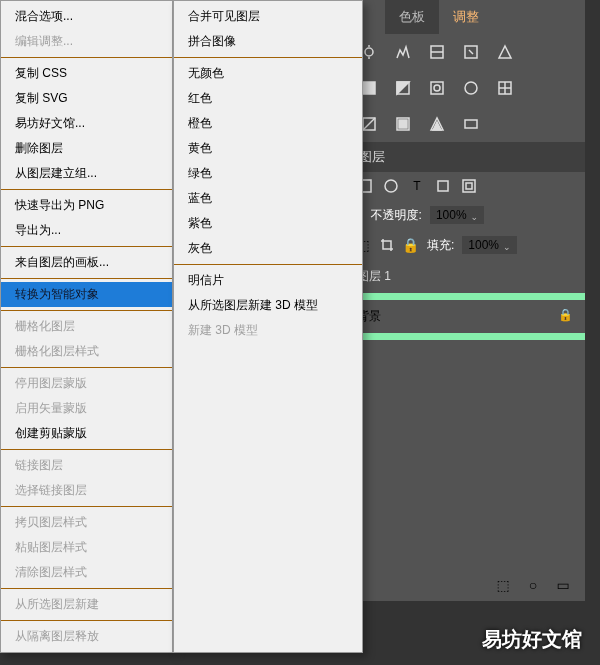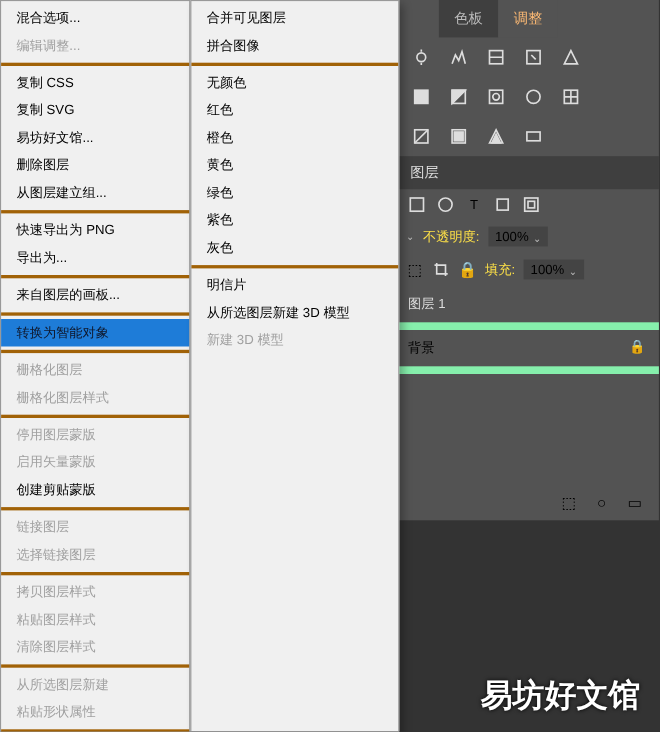--- a/index.html
+++ b/index.html
@@ -1,42 +1,42 @@
 <!DOCTYPE html>
 <html><head>
 <meta charset="utf-8">
 <style>
 *{margin:0;padding:0;box-sizing:border-box;font-family:"Microsoft YaHei",Arial,sans-serif;font-size:12px;color:#000}
 body{background:#333;width:600px;height:665px;overflow:hidden;position:relative}
 .menus{display:flex;position:absolute;top:0;left:0;z-index:10}
 .menu{background:#f0f0f0;border:1px solid #999;box-shadow:4px 4px 8px rgba(0,0,0,.3)}
 .menu1{width:173px}
 .menu2{width:190px}
-.grp{padding:3px 0;border-bottom:3px solid #a16207}
+.grp{padding:3px 0;border-bottom:1px solid #a16207}
 .grp:last-child{border-bottom:none}
 .item{padding:4px 14px;cursor:default;white-space:nowrap}
 .item.sel{background:#1e7cd8;color:#0f172a}
 .item.dis{color:#a0a0a0}
-.panel{position:absolute;right:1px;top:0;width:240px;height:473px;background:#535353;color:#ddd}
+.panel{position:absolute;right:15px;top:0;width:240px;height:601px;background:#535353;color:#ddd}
 .tabs{display:flex;padding:0 0 0 40px}
 .tab{padding:8px 14px;color:#fdba74;font-size:13px}
 .tab.act{background:#535353}
 .tab.ina{background:#3f3f3f;color:#bbb}
 .iconrow{display:flex;gap:18px;padding:10px 16px;color:#ddd}
 .icn{width:16px;height:16px;display:flex;align-items:center;justify-content:center;font-size:14px}
 .sec{margin-top:0}
 .sechdr{padding:6px 14px;background:#3f3f3f;color:#ddd;font-size:13px}
 .secrow{display:flex;align-items:center;padding:6px 10px;gap:8px;color:#ddd}
-.lbl{color:#fde047}
+.lbl{color:#ffffff}
 .val{background:#444;padding:2px 6px;min-width:46px;display:inline-flex;align-items:flex-end;gap:4px}
 .chev{font-size:9px;color:#bbb}
 .layer{padding:8px 12px;border-bottom:7px solid #86efac;color:#ddd}
 .lock{margin-left:auto;color:#aaa}
 .btm{position:absolute;bottom:8px;right:14px;display:flex;gap:14px;color:#aaa}
-.watermark{position:absolute;bottom:12px;right:18px;color:#fff;font-size:29px;font-weight:bold;z-index:20;text-shadow:0 0 4px #000}
+.watermark{position:absolute;bottom:12px;right:18px;color:#fff;font-size:20px;font-weight:bold;z-index:20;text-shadow:0 0 4px #000}
 .tiny{display:flex;gap:10px;padding:6px 12px}
 .tiny .icn{font-size:12px}
 svg{width:16px;height:16px;stroke:#ddd;fill:none;stroke-width:1.5}
 </style>
 </head>
 <body>
 
 <div class="panel">
   <div class="tabs">
     <div class="tab ina">色板</div>
@@ -227,38 +227,38 @@
         <div class="item dis">链接图层</div>
         <div class="item dis">选择链接图层</div>
       </div>
     <div class="grp">
         <div class="item dis">拷贝图层样式</div>
         <div class="item dis">粘贴图层样式</div>
         <div class="item dis">清除图层样式</div>
       </div>
     <div class="grp">
         <div class="item dis">从所选图层新建</div>
-        <div class="item dis">粘贴形状属性</div>
       </div>
     <div class="grp">
         <div class="item dis">从隔离图层释放</div>
       </div>
 
   </div>
   <div class="menu menu2">
     <div class="grp">
         <div class="item">合并可见图层</div>
         <div class="item">拼合图像</div>
       </div>
     <div class="grp">
       <div class="item">无颜色</div>
       <div class="item">红色</div>
       <div class="item">橙色</div>
       <div class="item">黄色</div>
       <div class="item">绿色</div>
+      <div class="item">蓝色</div>
       <div class="item">紫色</div>
       <div class="item">灰色</div>
     </div>
     <div class="grp">
       <div class="item">明信片</div>
       <div class="item">从所选图层新建 3D 模型</div>
       <div class="item dis">新建 3D 模型</div>
     </div>
   </div>
 </div>

